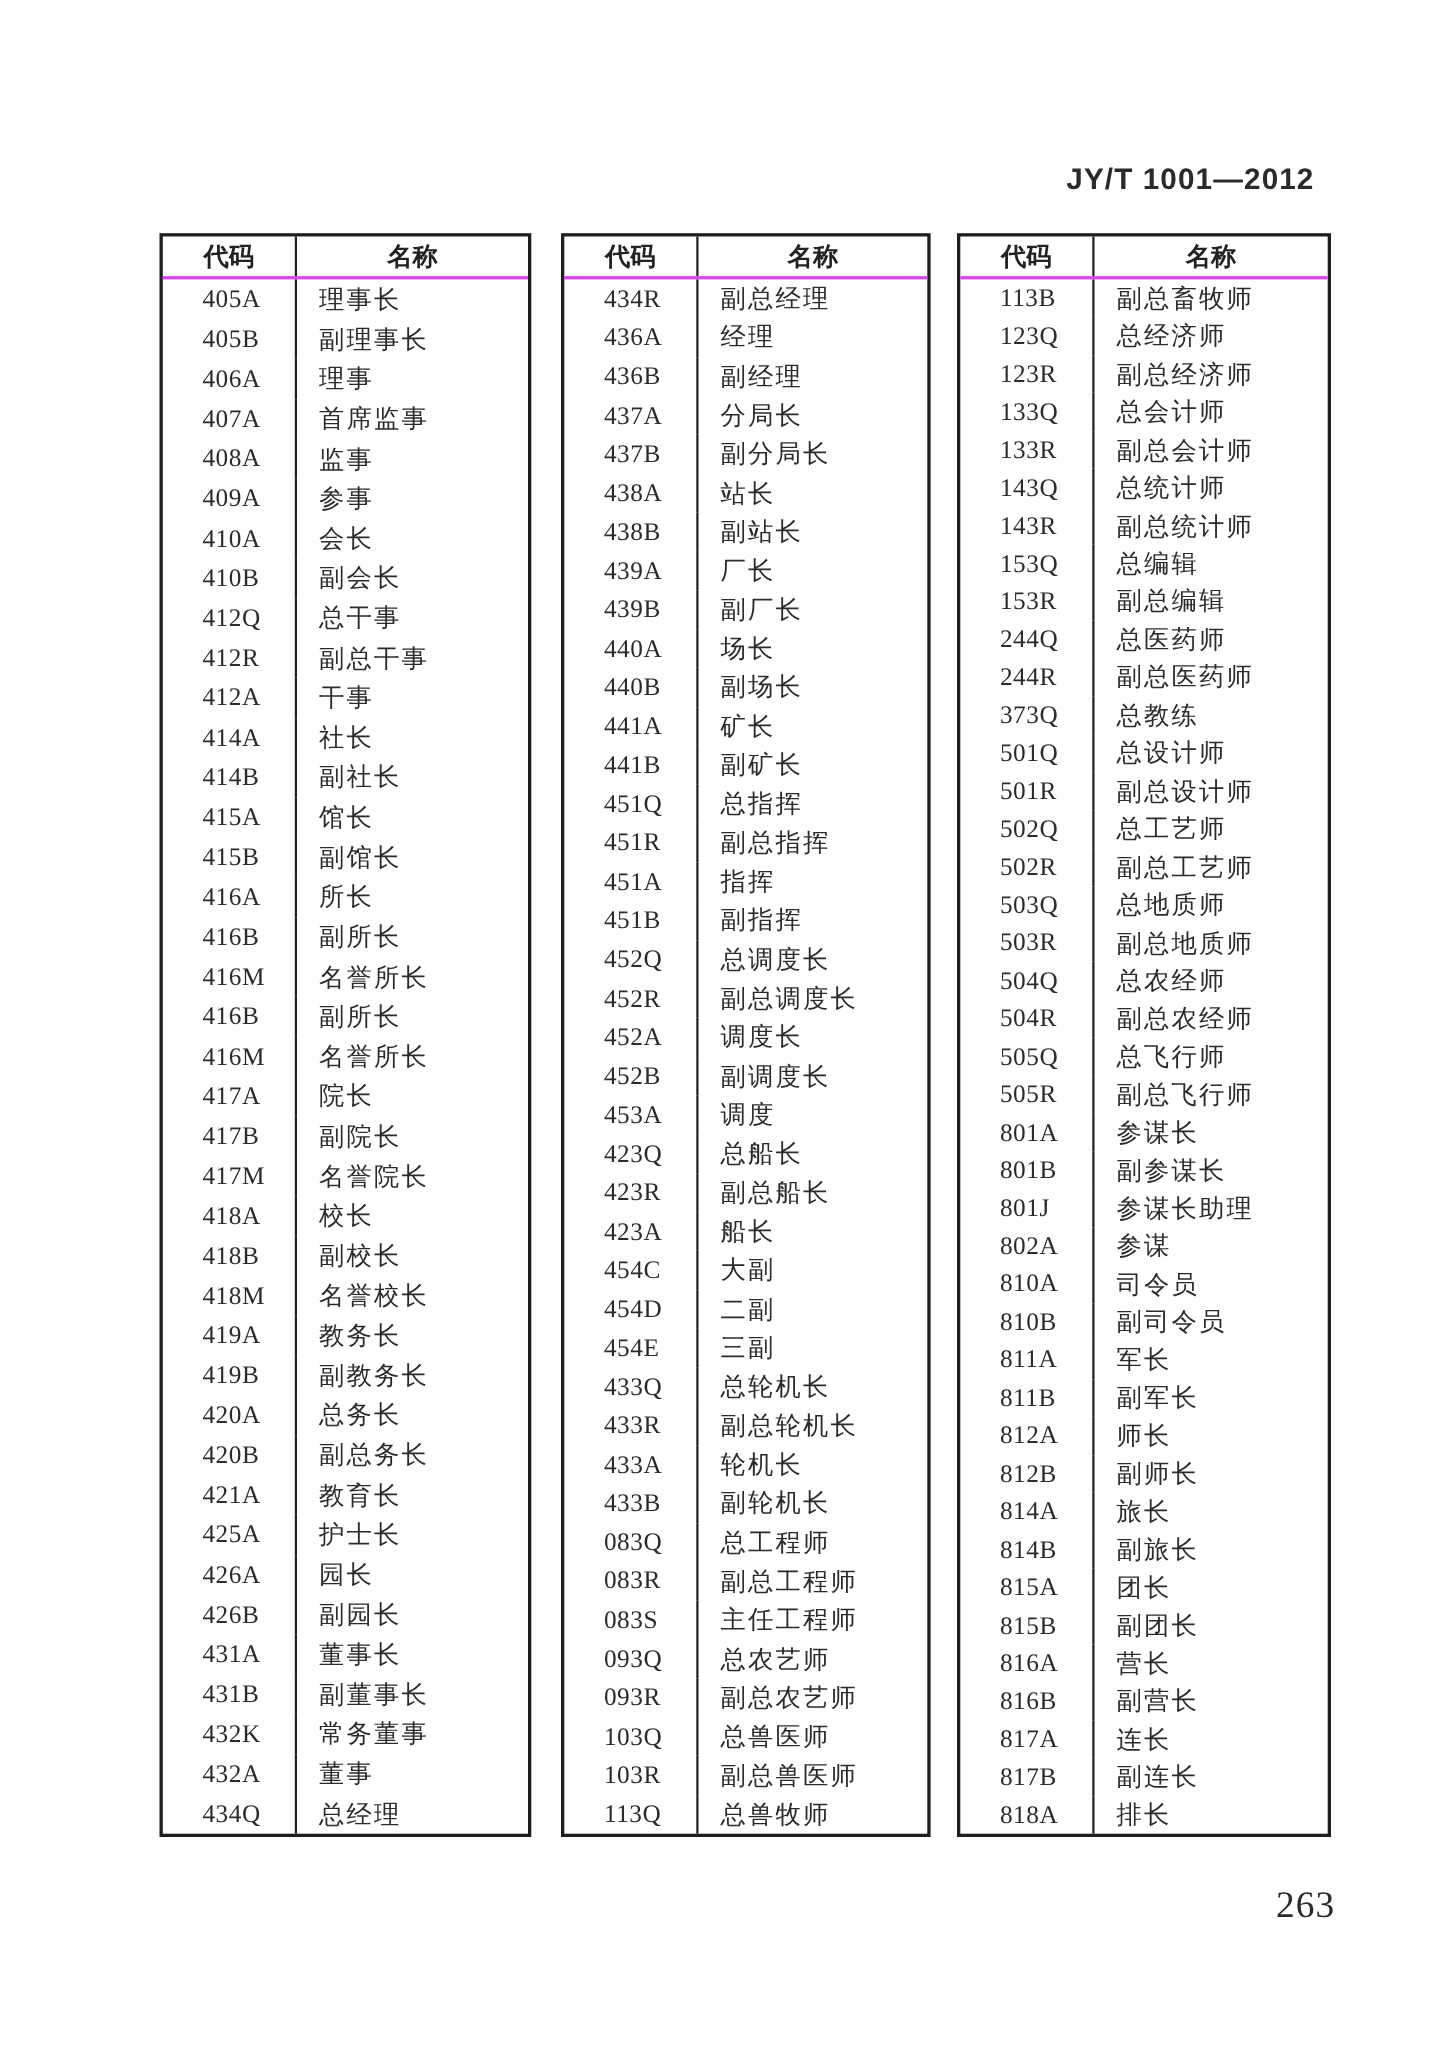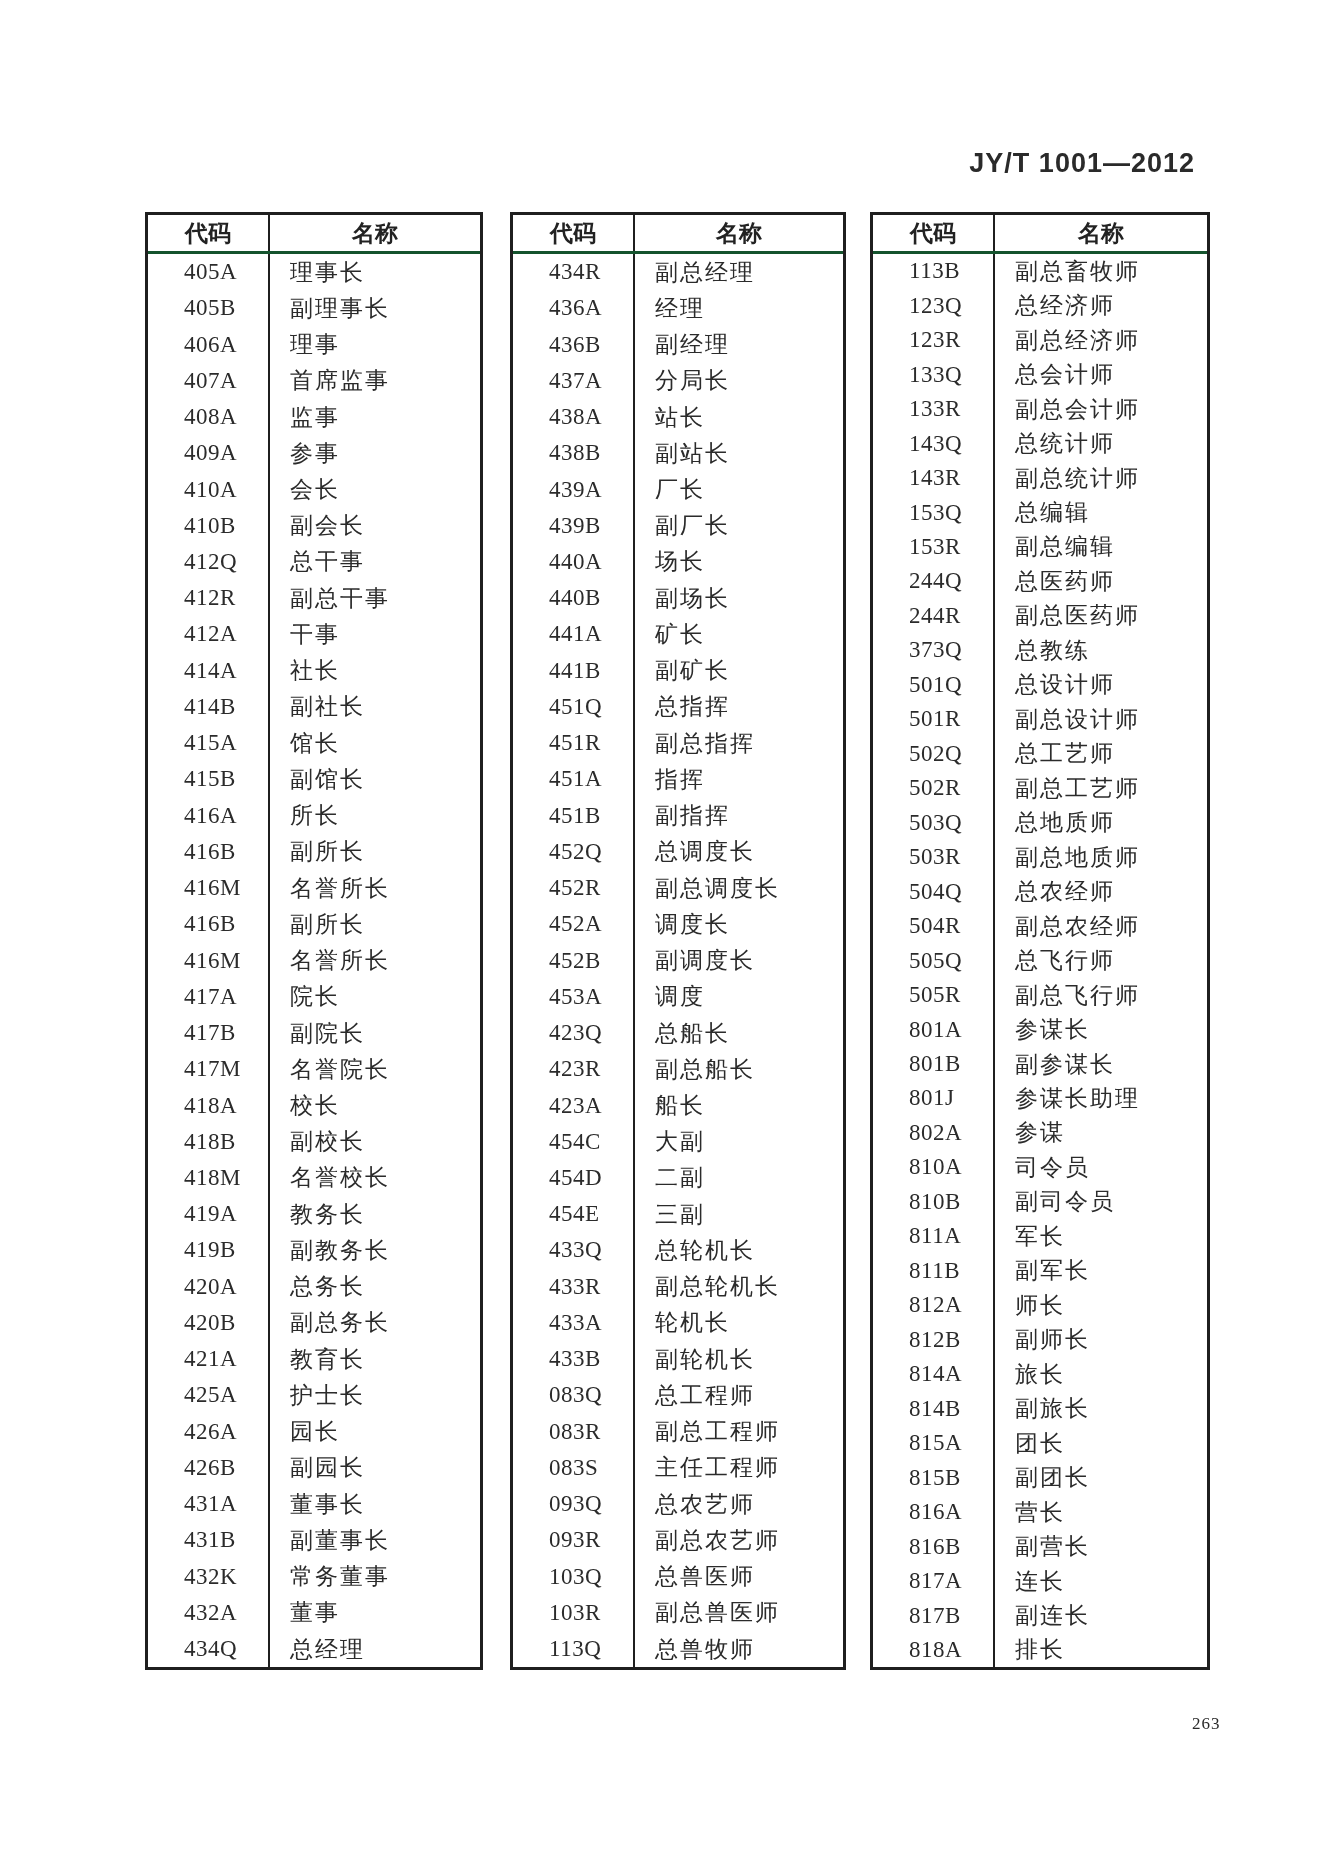--- a/index.html
+++ b/index.html
@@ -37,21 +37,21 @@
     flex-direction: column;
     background: #ffffff;
   }
   .ctable-0 { left: 145px; width: 338px; }
   .ctable-1 { left: 510px; width: 336px; }
   .ctable-2 { left: 870px; width: 340px; }
 
   .thead {
     height: 36px;
     flex: 0 0 36px;
-    border-bottom: 3px solid #14532d;
+    border-bottom: 3px solid #d946ef;
     display: flex;
     align-items: center;
     font-family: "Liberation Sans", "DejaVu Sans", sans-serif;
     font-weight: 700;
     font-size: 23px;
     color: #222222;
   }
   .th-code {
     width: 122px;
     flex: 0 0 122px;
@@ -93,22 +93,22 @@
   }
   .td-name {
     flex: 1;
     padding-left: 20px;
     letter-spacing: 2px;
     white-space: nowrap;
   }
   .page-number {
     position: absolute;
     top: 1714px;
-    left: 1192px;
-    font-size: 17px;
+    left: 1160px;
+    font-size: 34px;
     color: #2a2a2a;
     letter-spacing: 1px;
   }
 </style>
 </head>
 <body>
 
 <div class="page">
   <div class="doc-header">JY/T 1001—2012</div>
 
@@ -293,20 +293,24 @@
         </div>
         <div class="trow">
           <div class="td-code">436B</div>
           <div class="td-name">副经理</div>
         </div>
         <div class="trow">
           <div class="td-code">437A</div>
           <div class="td-name">分局长</div>
         </div>
         <div class="trow">
+          <div class="td-code">437B</div>
+          <div class="td-name">副分局长</div>
+        </div>
+        <div class="trow">
           <div class="td-code">438A</div>
           <div class="td-name">站长</div>
         </div>
         <div class="trow">
           <div class="td-code">438B</div>
           <div class="td-name">副站长</div>
         </div>
         <div class="trow">
           <div class="td-code">439A</div>
           <div class="td-name">厂长</div>

